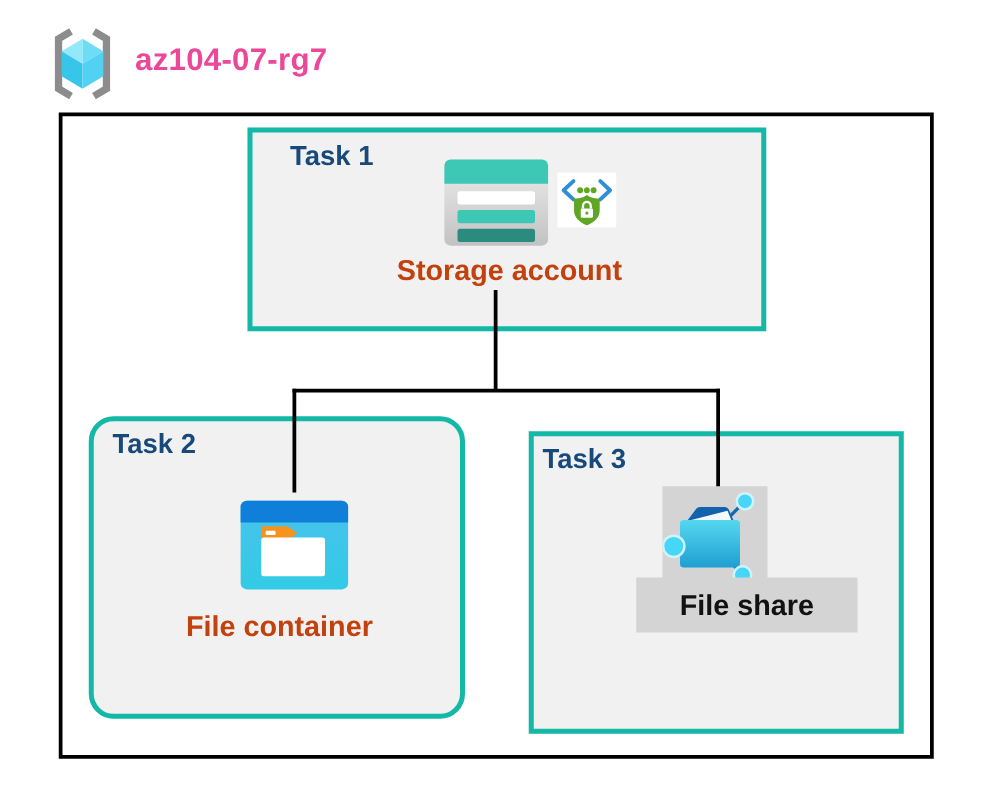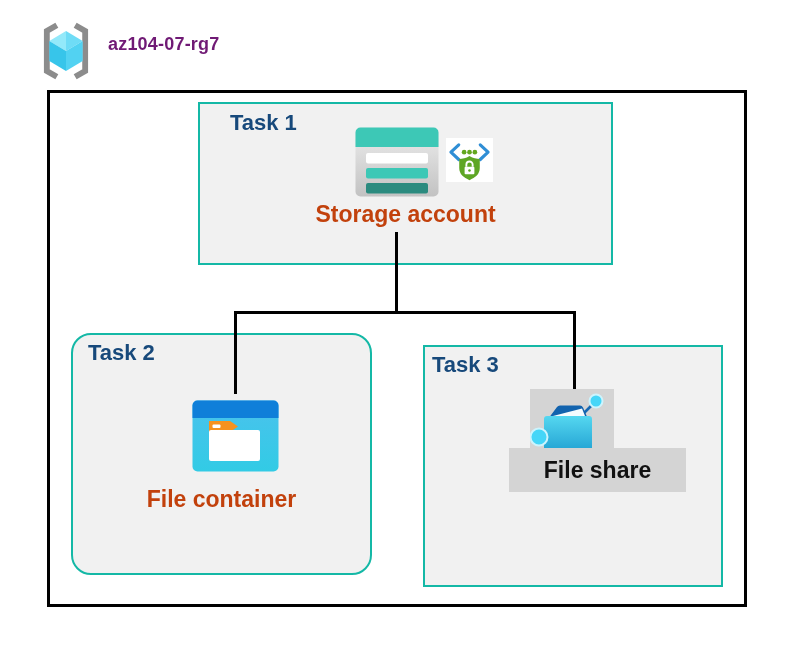--- a/index.html
+++ b/index.html
@@ -3,30 +3,30 @@
 <meta charset="utf-8">
 <style>
   html,body{margin:0;padding:0;background:#ffffff;}
   .canvas{
     position:relative;width:788px;height:647px;background:#ffffff;overflow:hidden;
     font-family:"Liberation Sans","DejaVu Sans",sans-serif;
   }
   .abs{position:absolute;}
   
   .rg-title{
-    left:108px;top:34px;font-size:18px;font-weight:700;color:#701a75;letter-spacing:0.2px;
+    left:108px;top:34px;font-size:25px;font-weight:700;color:#ec4899;letter-spacing:0.2px;
   }
   
   .outer-box{
     left:47px;top:90px;width:700px;height:517px;
     border:3px solid #000000;background:#ffffff;box-sizing:border-box;
   }
   
   .task-box{
-    background:#f1f1f1;border:2px solid #14b8a6;box-sizing:border-box;
+    background:#f1f1f1;border:4px solid #14b8a6;box-sizing:border-box;
   }
   .task1{left:198px;top:102px;width:415px;height:163px;}
   .task2{left:71px;top:333px;width:301px;height:242px;border-radius:20px;}
   .task3{left:423px;top:345px;width:300px;height:242px;}
   .task-label{
     position:absolute;font-size:22px;font-weight:700;color:#17497b;white-space:nowrap;
   }
   .task1-label{left:30px;top:6px;}
   .task2-label{left:15px;top:5px;}
   .task3-label{left:7px;top:5px;}
@@ -41,21 +41,21 @@
   .conn-h{left:234px;top:311px;width:342px;height:3px;}
   .conn-v2{left:234px;top:311px;width:3px;height:83px;}
   .conn-v3{left:573px;top:311px;width:3px;height:80px;}
   
   .rg-icon{left:36px;top:21px;width:60px;height:60px;}
   .storage-icon{left:355px;top:127px;width:84px;height:70px;}
   .sas-icon{left:446px;top:138px;width:47px;height:44px;background:#ffffff;}
   .blob-icon{left:192px;top:400px;width:87px;height:72px;}
   .fs-icon-panel{left:530px;top:389px;width:84px;height:80px;background:#d4d4d4;}
   .fs-label-panel{
-    left:509px;top:448px;width:177px;height:44px;background:#d4d4d4;
+    left:509px;top:462px;width:177px;height:44px;background:#d4d4d4;
     display:flex;align-items:center;justify-content:center;text-align:right;
   }
   .fs-label{font-size:23px;font-weight:700;color:#111111;white-space:nowrap;}
   svg{display:block;}
 </style>
 </head>
 <body>
 
 <div class="canvas">
 

